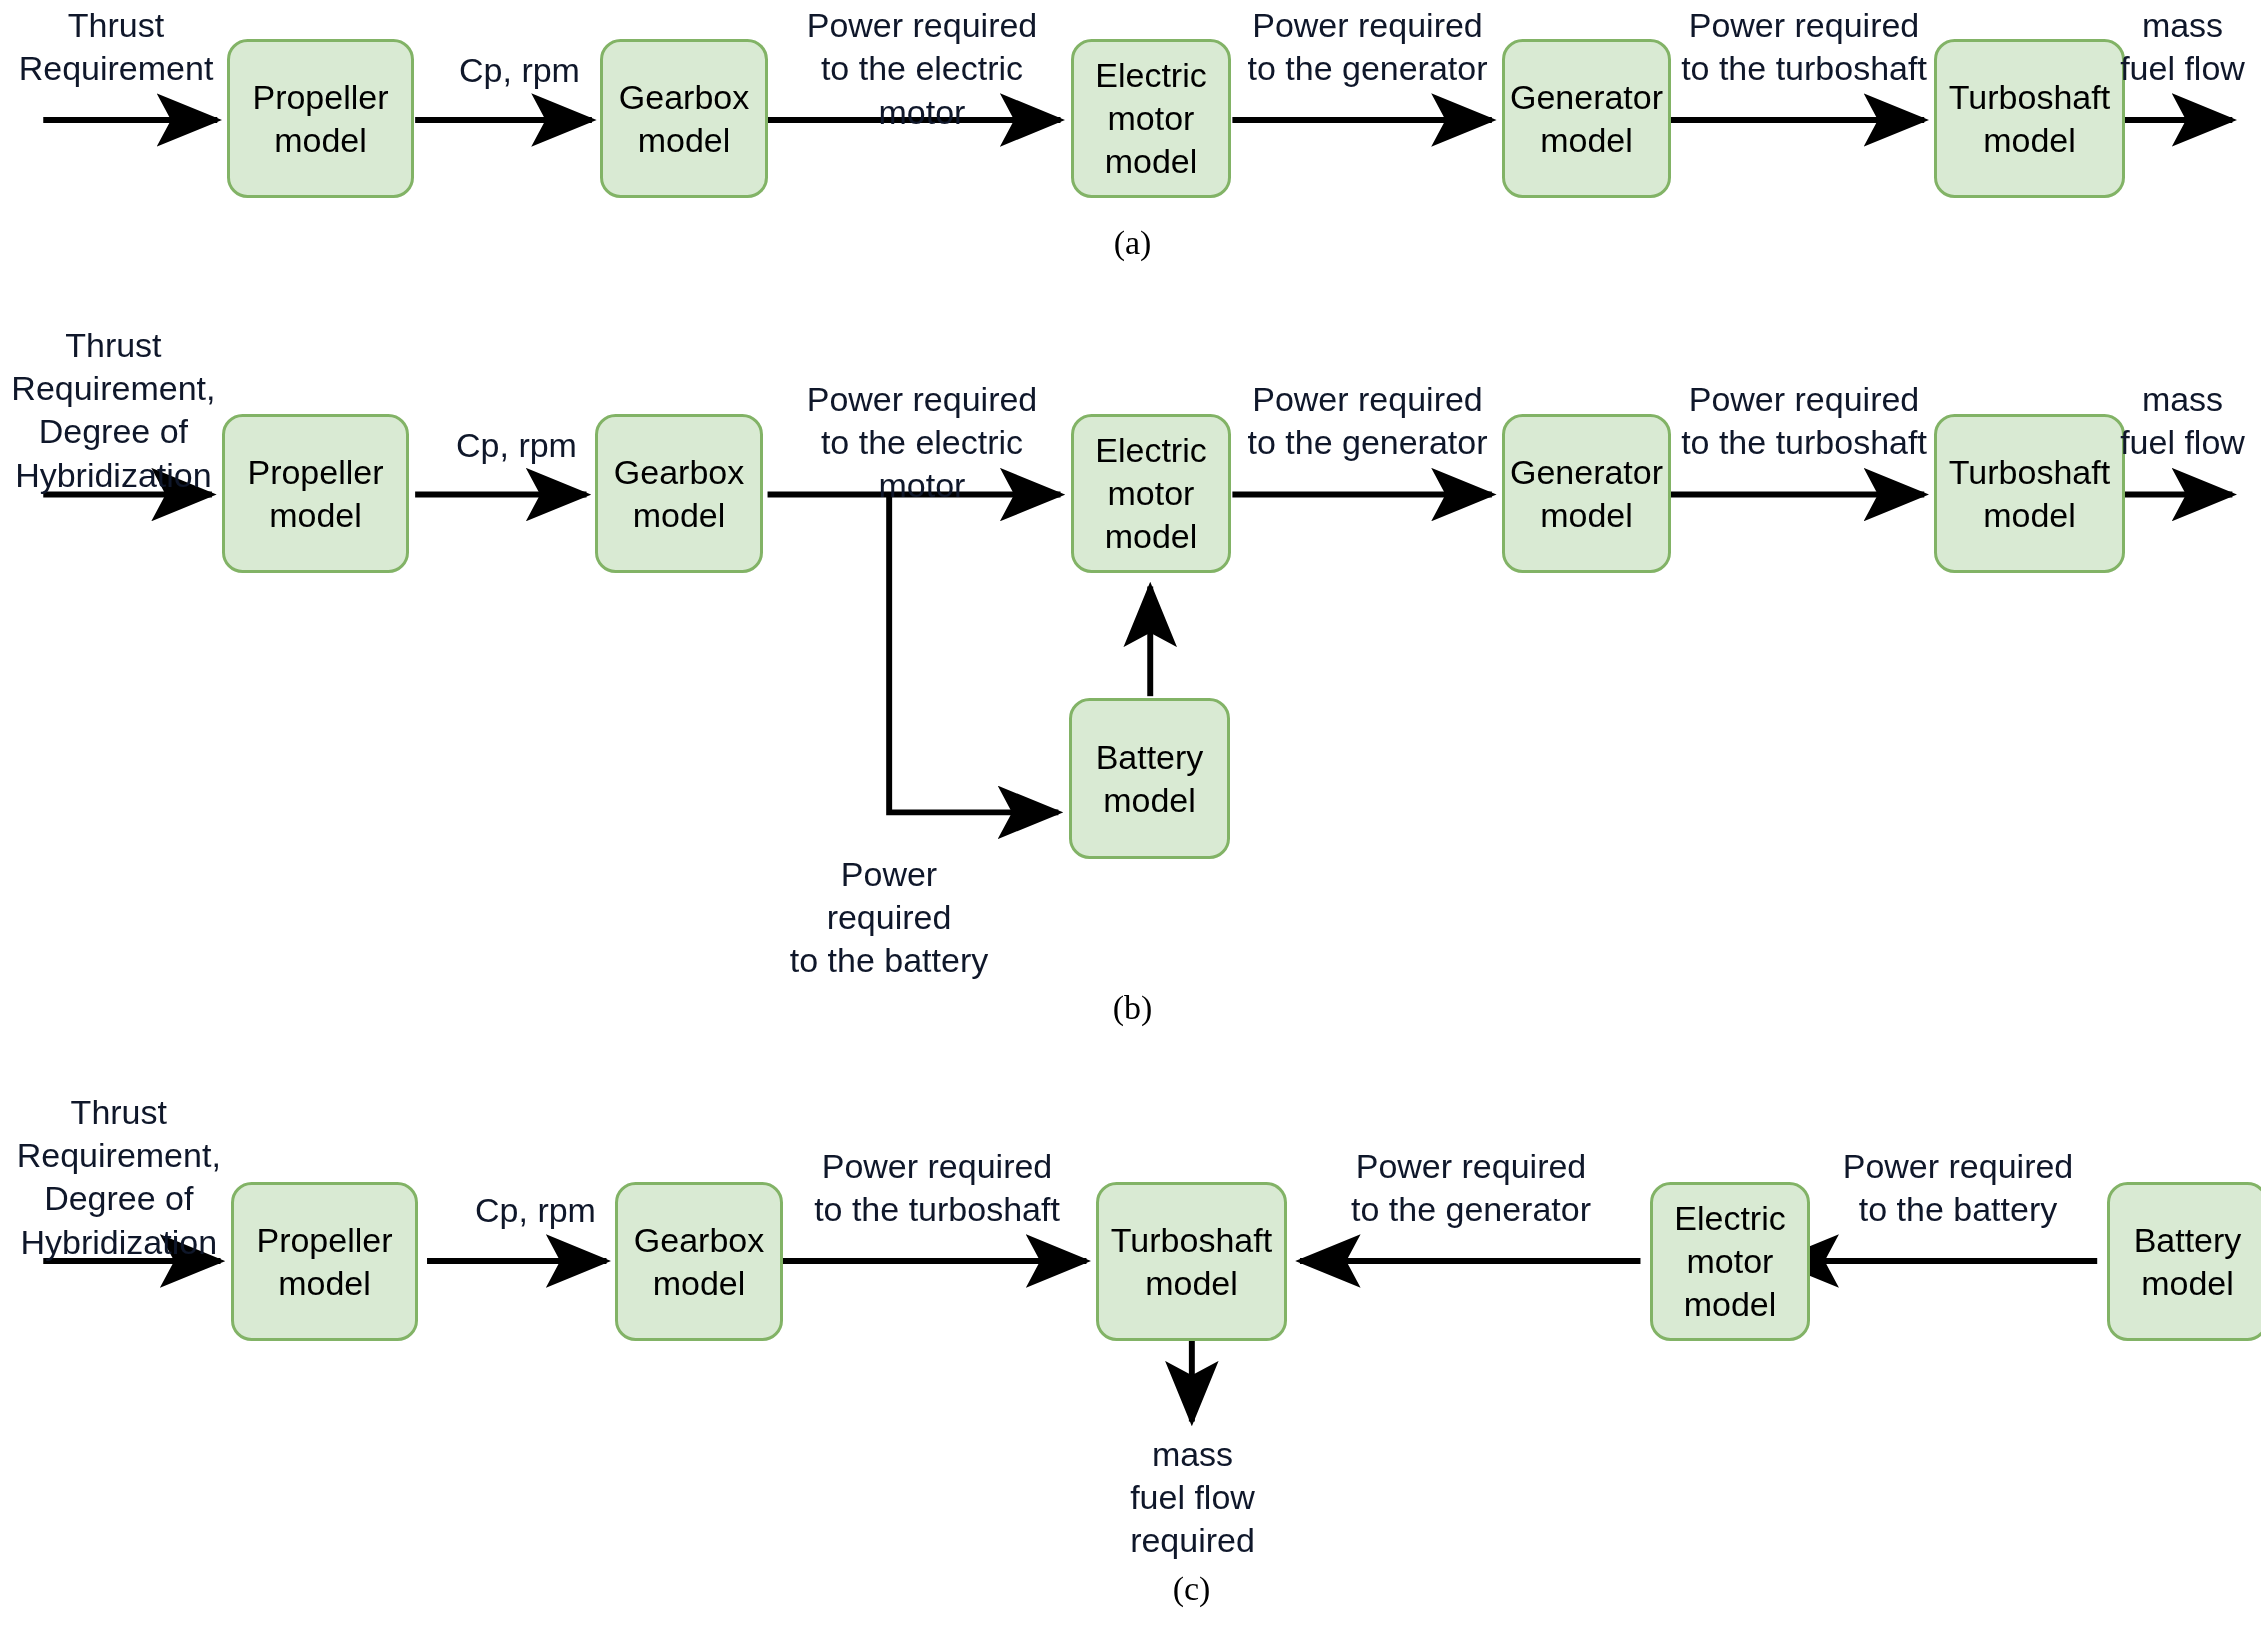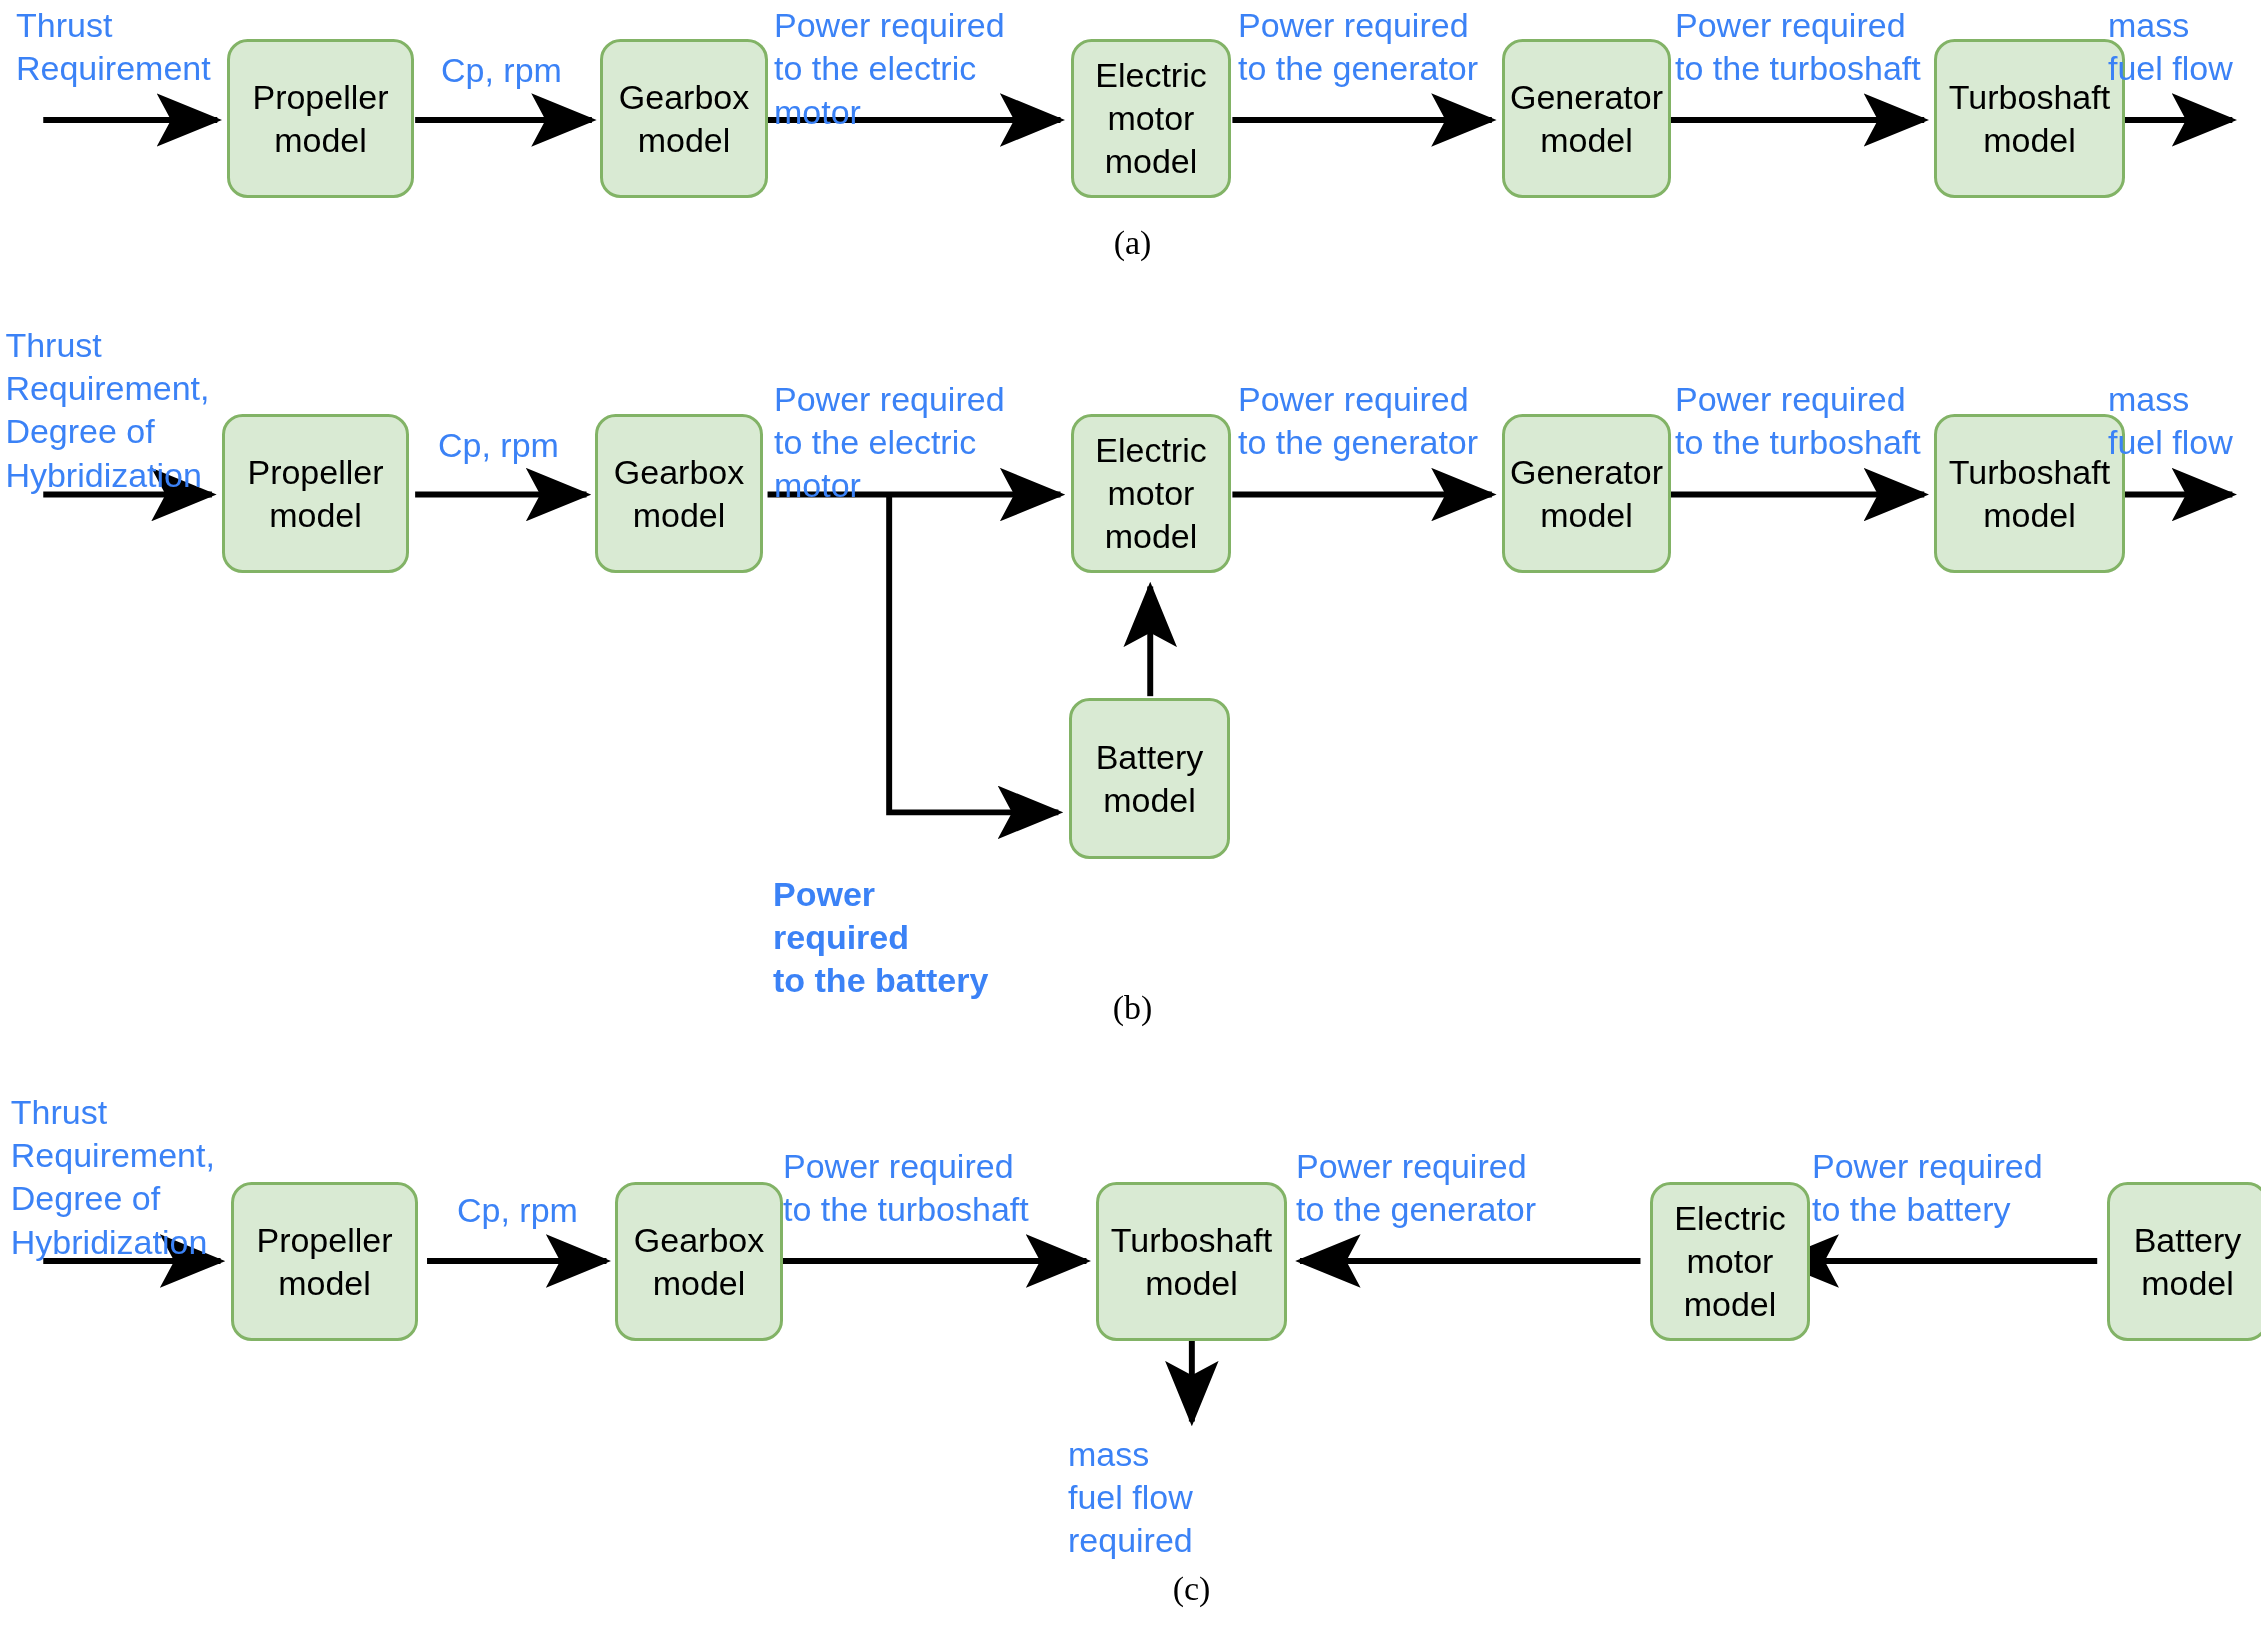--- a/index.html
+++ b/index.html
@@ -36,21 +36,22 @@
     justify-content: center;
     text-align: center;
     color: #000000;
     font-size: 34px;
     line-height: 1.26;
     font-family: "Liberation Sans", sans-serif;
     white-space: pre-line;
   }
   .edge-label {
     position: absolute;
-    color: #3b82f6;
+    text-align: center;
+    color: #0f172a;
     font-size: 34px;
     line-height: 1.27;
     font-family: "Liberation Sans", sans-serif;
     white-space: pre-line;
   }
   .panel-label {
     position: absolute;
     text-align: center;
     color: #000000;
     font-size: 34px;
@@ -149,21 +150,21 @@
 Hybridization</div>
   <div class="edge-label" style="left:438px; top:424px; width:157px;">Cp, rpm</div>
   <div class="edge-label" style="left:774px; top:378px; width:296px;">Power required
 to the electric motor</div>
   <div class="edge-label" style="left:1238px; top:378px; width:259px;">Power required
 to the generator</div>
   <div class="edge-label" style="left:1675px; top:378px; width:258px;">Power required
 to the turboshaft</div>
   <div class="edge-label" style="left:2108px; top:378px; width:149px;">mass
 fuel flow</div>
-  <div class="edge-label" style="left:773px; top:873px; width:232px;font-weight:bold;">Power
+  <div class="edge-label" style="left:773px; top:853px; width:232px;">Power
 required
 to the battery</div>
 
   <div class="panel-label" style="left:1103px; top:989px; width:59px;">(b)</div>
 
   <div class="node" style="left:231px; top:1182px; width:187px; height:159px;">Propeller
 model</div>
   <div class="node" style="left:615px; top:1182px; width:168px; height:159px;">Gearbox
 model</div>
   <div class="node" style="left:1096px; top:1182px; width:191px; height:159px;">Turboshaft

